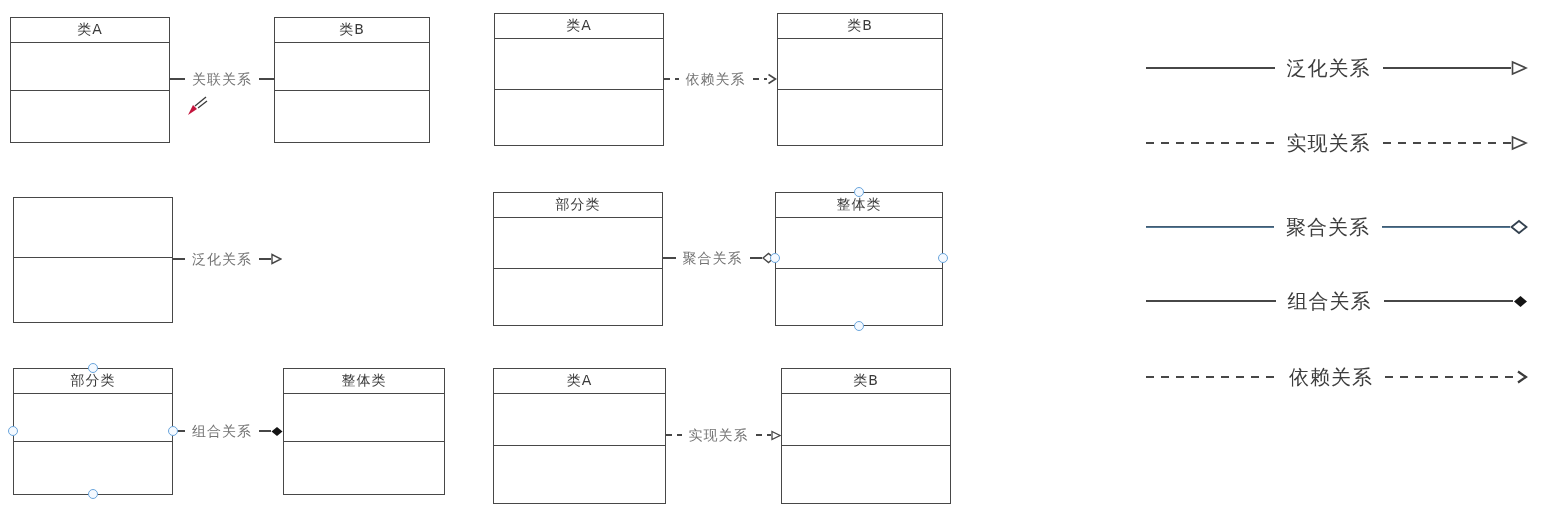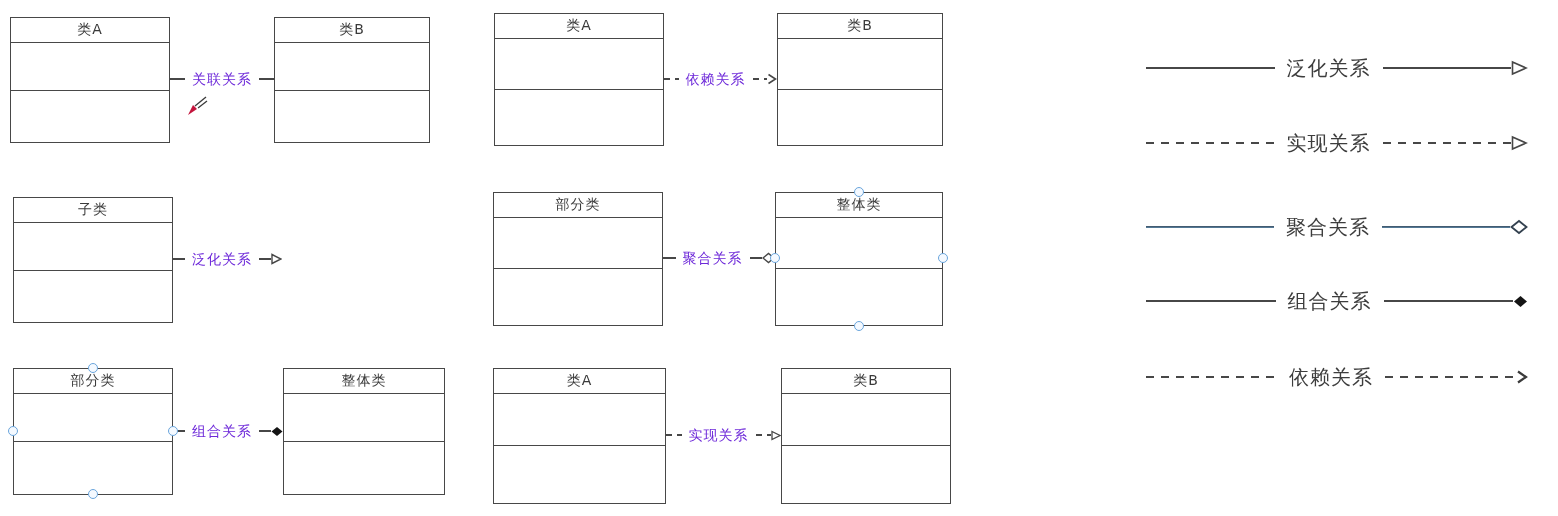--- a/index.html
+++ b/index.html
@@ -22,21 +22,21 @@
   .box-ops   { flex:1.1 1 0; }
   
   .connector {
     position:absolute; height:22px; display:flex; align-items:center;
   }
   .seg { flex:1 1 auto; height:2px; background:#474747; }
   .seg.dashed {
     background:repeating-linear-gradient(90deg,#474747 0 6px,transparent 6px 11px);
   }
   .clabel {
-    flex:0 0 auto; padding:0 7px; font-size:14px; color:#6d28d9;
+    flex:0 0 auto; padding:0 7px; font-size:14px; color:#737373;
     white-space:nowrap; letter-spacing:1px; line-height:22px;
   }
   .marker { flex:0 0 auto; display:block; }
   
   .handle {
     position:absolute; width:10px; height:10px; border-radius:50%;
     background:#f4f9ff; border:1.6px solid #6aa5dc; z-index:5;
   }
   
   .legend-row {
@@ -93,21 +93,20 @@
   <div class="connector" style="left:664px;top:68px;width:113px">
     <i class="seg dashed"></i>
     <span class="clabel">依赖关系</span>
     <i class="seg dashed"></i>
     <svg class="marker" width="10" height="12" viewBox="0 0 10 12">
       <path d="M1.5 1.5 L8.5 6 L1.5 10.5" fill="none" stroke="#474747" stroke-width="1.6"></path>
     </svg>
   </div>
 
   <div class="class-box" style="left:13px;top:197px;width:160px;height:126px">
-    <div class="box-title">子类</div>
     <div class="box-attrs"></div>
     <div class="box-ops"></div>
   </div>
   <div class="connector" style="left:173px;top:248px;width:109px">
     <i class="seg"></i>
     <span class="clabel">泛化关系</span>
     <i class="seg"></i>
     <svg class="marker" width="11" height="12" viewBox="0 0 11 12">
       <path d="M1 1.5 L10 6 L1 10.5 Z" fill="#ffffff" stroke="#474747" stroke-width="1.4"></path>
     </svg>

